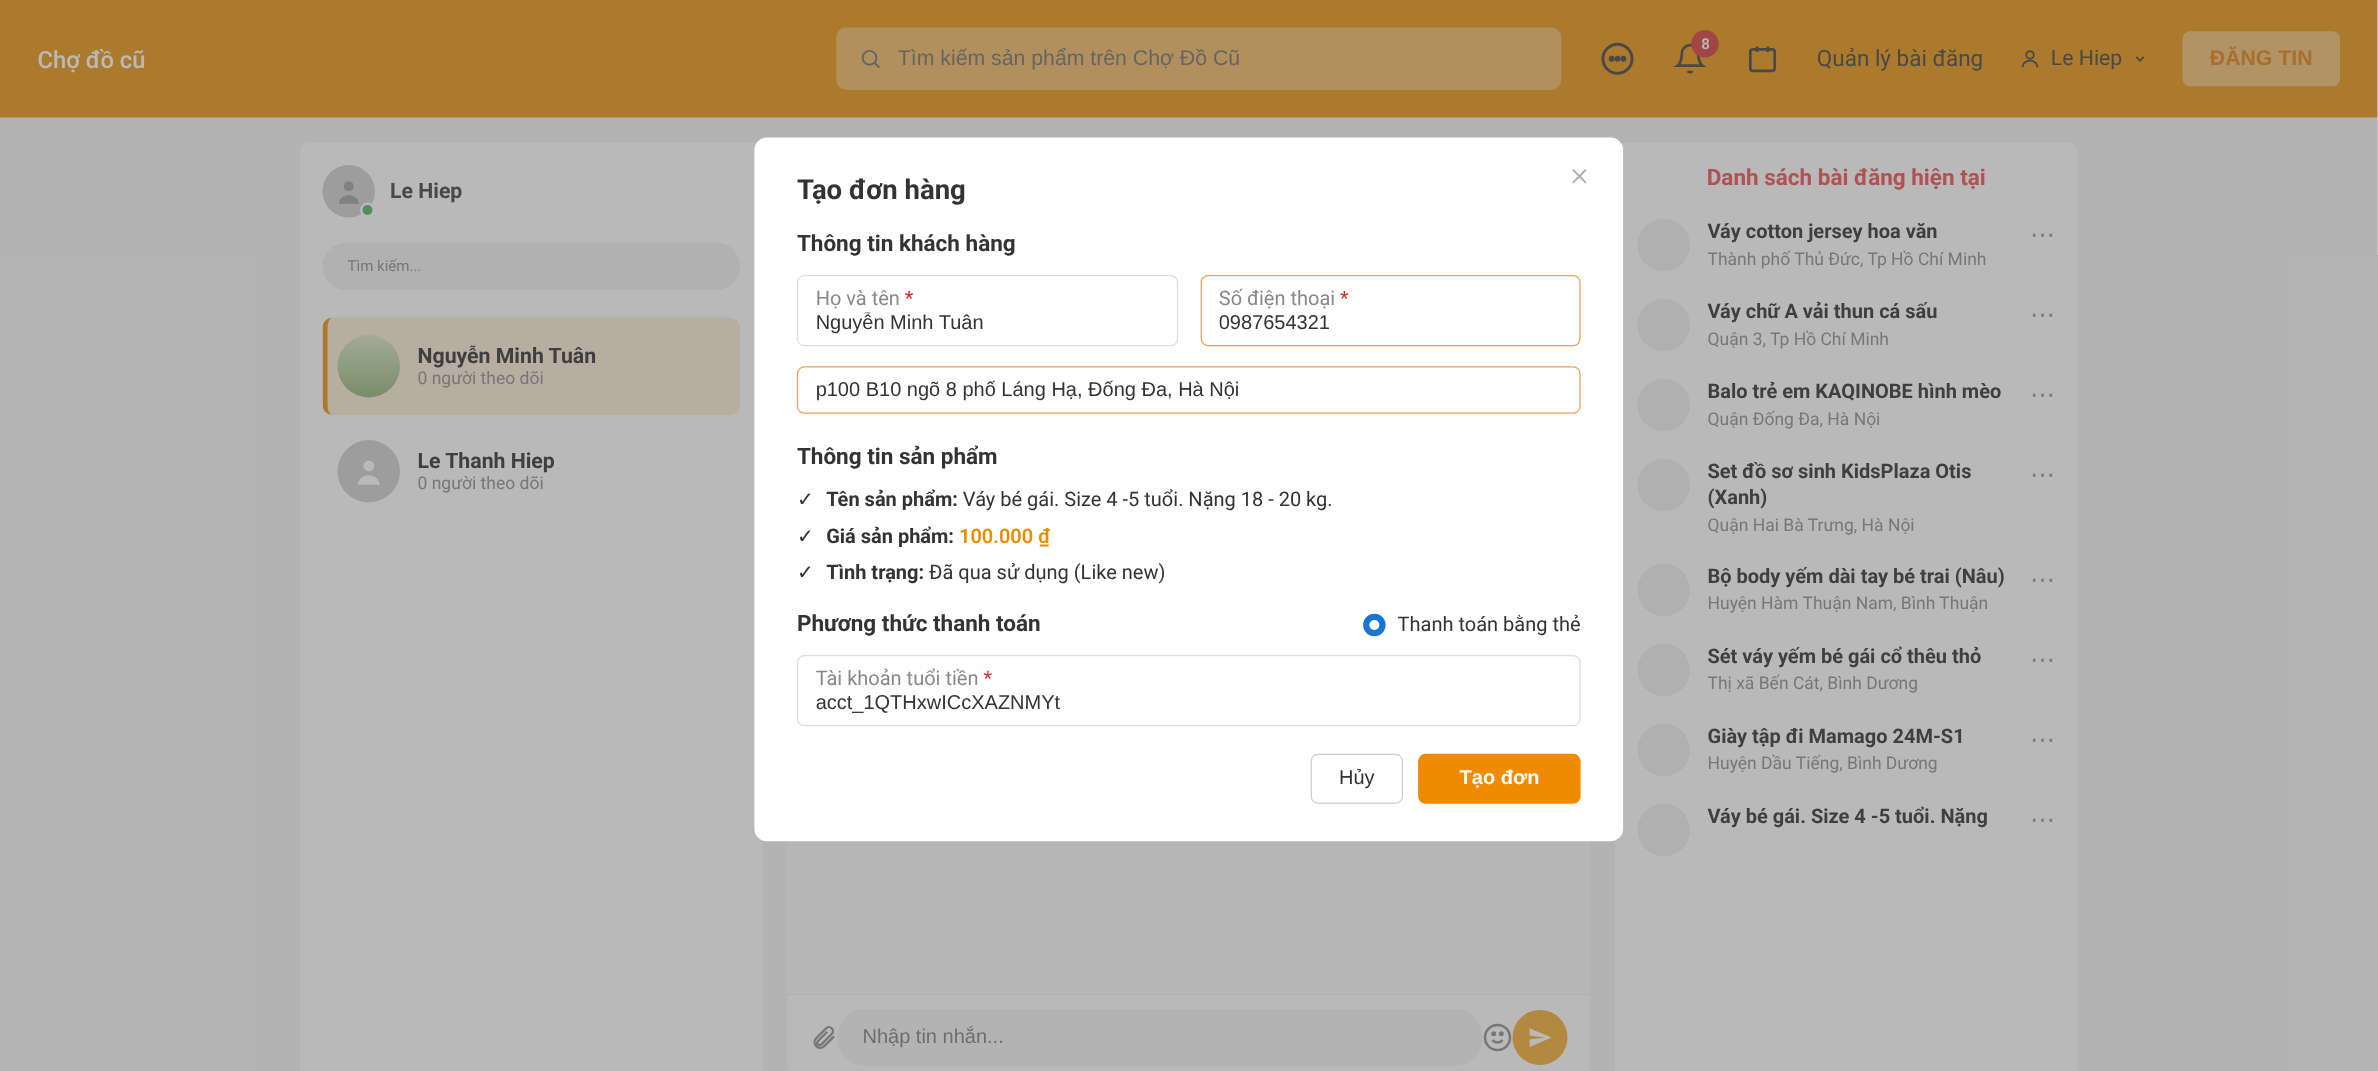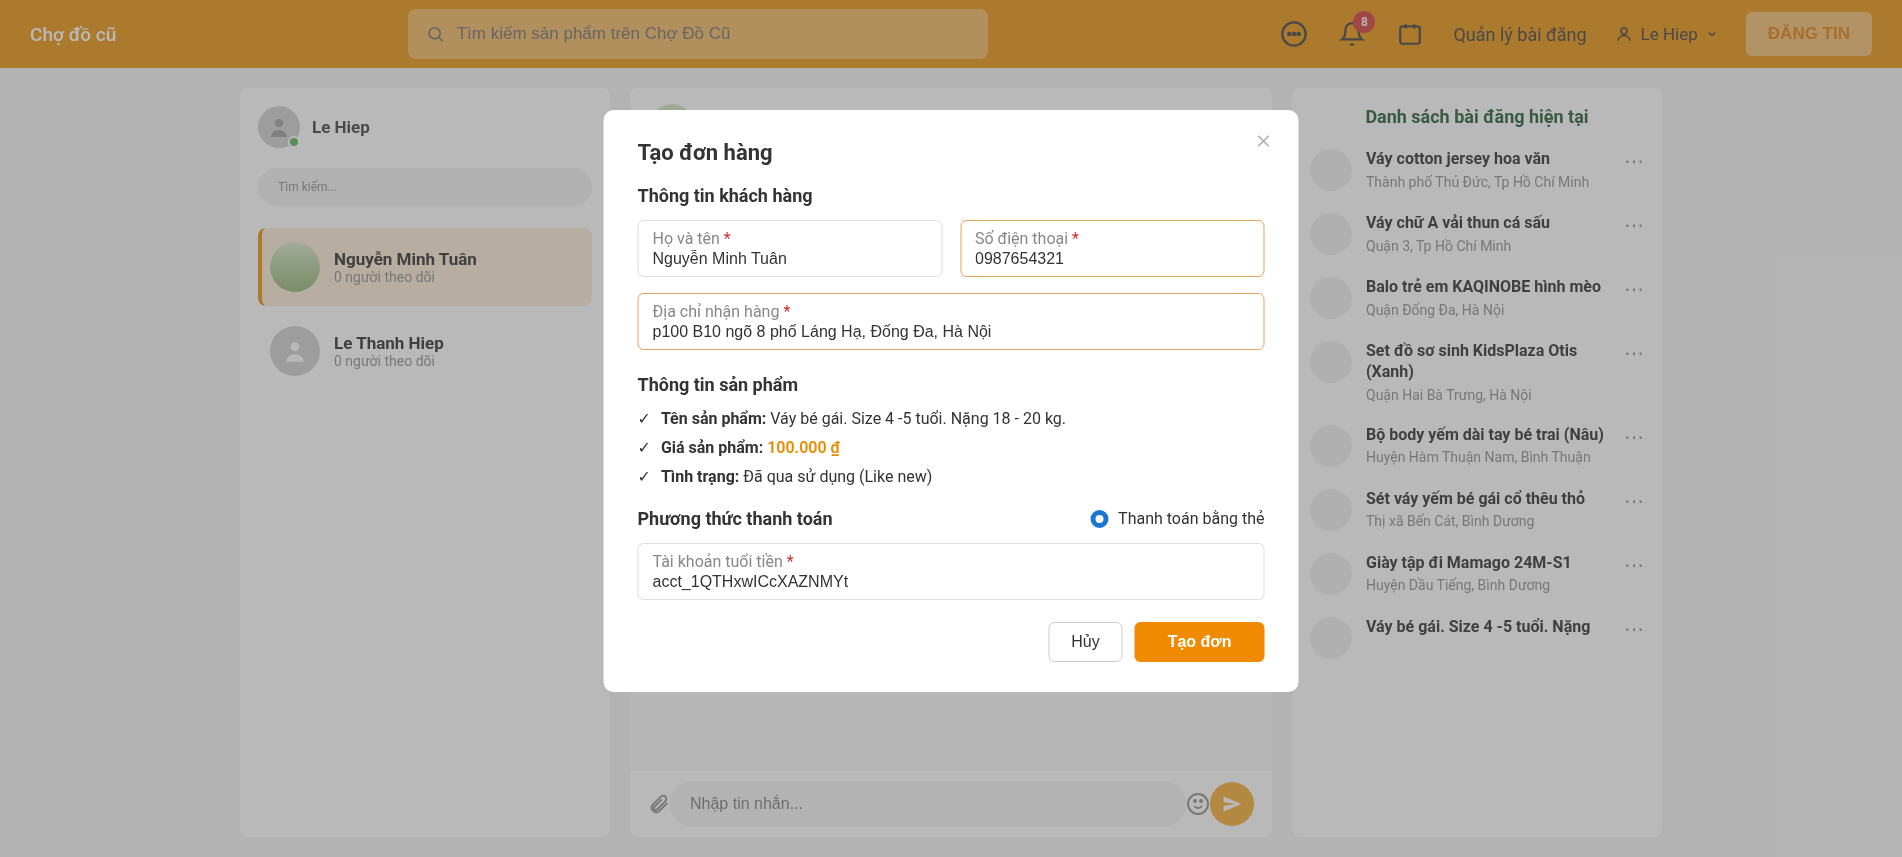--- a/index.html
+++ b/index.html
@@ -1,21 +1,21 @@
 <!DOCTYPE html>
 <html><head>
 <meta charset="utf-8">
 <style>
 * { box-sizing: border-box; margin: 0; padding: 0; }
 body { font-family: -apple-system, BlinkMacSystemFont, "Segoe UI", Roboto, Arial, sans-serif; background: #f5f5f5; width: 1902px; height: 857px; overflow: hidden; position: relative; }
 
 
-.header { background: #e88c00; height: 68px; display: flex; align-items: center; padding: 0 30px; gap: 30px; }
+.header { background: #e88c00; height: 94px; display: flex; align-items: center; padding: 0 30px; gap: 30px; }
 .logo { color: white; font-size: 19px; font-weight: 500; flex-shrink: 0; }
-.search-wrap { flex: 1; display: flex; justify-content: center; }
+.search-wrap { flex: 1; display: flex; justify-content: flex-end; }
 .search-box { background: rgba(255,255,255,0.35); border-radius: 8px; width: 580px; height: 50px; display: flex; align-items: center; padding: 0 18px; gap: 12px; }
 .search-box input { background: transparent; border: none; outline: none; font-size: 17px; color: #555; width: 100%; }
 .search-box input::placeholder { color: #666; }
 .header-right { display: flex; align-items: center; gap: 28px; flex-shrink: 0; }
 .icon-btn { width: 30px; height: 30px; display: flex; align-items: center; justify-content: center; cursor: pointer; position: relative; }
 .badge { position: absolute; top: -8px; right: -8px; background: #d32f2f; color: white; border-radius: 50%; width: 22px; height: 22px; font-size: 12px; display: flex; align-items: center; justify-content: center; font-weight: 600; }
 .manage-link { color: #333; font-size: 18px; cursor: pointer; }
 .user-drop { display: flex; align-items: center; gap: 8px; color: #333; font-size: 17px; cursor: pointer; }
 .post-btn { background: rgba(255,255,255,0.4); color: #e07700; border: none; padding: 12px 22px; border-radius: 6px; font-size: 17px; font-weight: 700; cursor: pointer; }
 
@@ -38,21 +38,21 @@
 .conv-sub { font-size: 14px; color: #888; }
 
 
 .chat-header { height: 76px; border-bottom: 1px solid #eee; display: flex; align-items: center; padding: 0 20px; gap: 14px; }
 .chat-body { flex: 1; background: linear-gradient(#fce9d1 0%, #fce9d1 120px, #f9f9f9 120px); position: relative; }
 .chat-input-row { height: 68px; display: flex; align-items: center; padding: 0 18px; border-top: 1px solid #eee; }
 .chat-input-row input { flex: 1; background: #f5f5f5; border: none; border-radius: 22px; padding: 14px 20px; font-size: 16px; outline: none; }
 .send-btn { width: 44px; height: 44px; border-radius: 50%; background: #f5a623; display: flex; align-items: center; justify-content: center; cursor: pointer; }
 
 
-.right-title { font-weight: 700; font-size: 18px; text-align: center; margin-bottom: 22px; color: #14532d; }
+.right-title { font-weight: 700; font-size: 18px; text-align: center; margin-bottom: 22px; color: #ef4444; }
 .post-item { display: flex; align-items: flex-start; gap: 14px; margin-bottom: 22px; }
 .post-thumb { width: 42px; height: 42px; border-radius: 50%; background: #eee; flex-shrink: 0; }
 .post-info { flex: 1; }
 .post-title { font-weight: 700; font-size: 16px; color: #222; margin-bottom: 4px; line-height: 1.3; }
 .post-loc { font-size: 14px; color: #888; }
 .post-more { color: #888; font-size: 20px; cursor: pointer; }
 
 
 .overlay { position: absolute; inset: 0; background: rgba(100,100,100,0.45); z-index: 10; }
 
@@ -283,21 +283,20 @@
     <div class="field normal">
       <div class="field-label"><span>Họ và tên</span> <span class="req">*</span></div>
       <input value="Nguyễn Minh Tuân" style="">
     </div>
     <div class="field">
       <div class="field-label"><span>Số điện thoại</span> <span class="req">*</span></div>
       <input value="0987654321" style="">
     </div>
   </div>
   <div class="field" style="margin-bottom:24px">
-    <div class="field-label"><span>Địa chỉ nhận hàng</span> <span class="req">*</span></div>
     <input value="p100 B10 ngõ 8 phố Láng Hạ, Đống Đa, Hà Nội" style="">
   </div>
 
   <div class="section-h">Thông tin sản phẩm</div>
   <div class="info-line">
     <span class="check">✓</span>
     <span><b>Tên sản phẩm:</b> <span>Váy bé gái. Size 4 -5 tuổi. Nặng 18 - 20 kg.</span></span>
   </div>
   <div class="info-line">
     <span class="check">✓</span>

